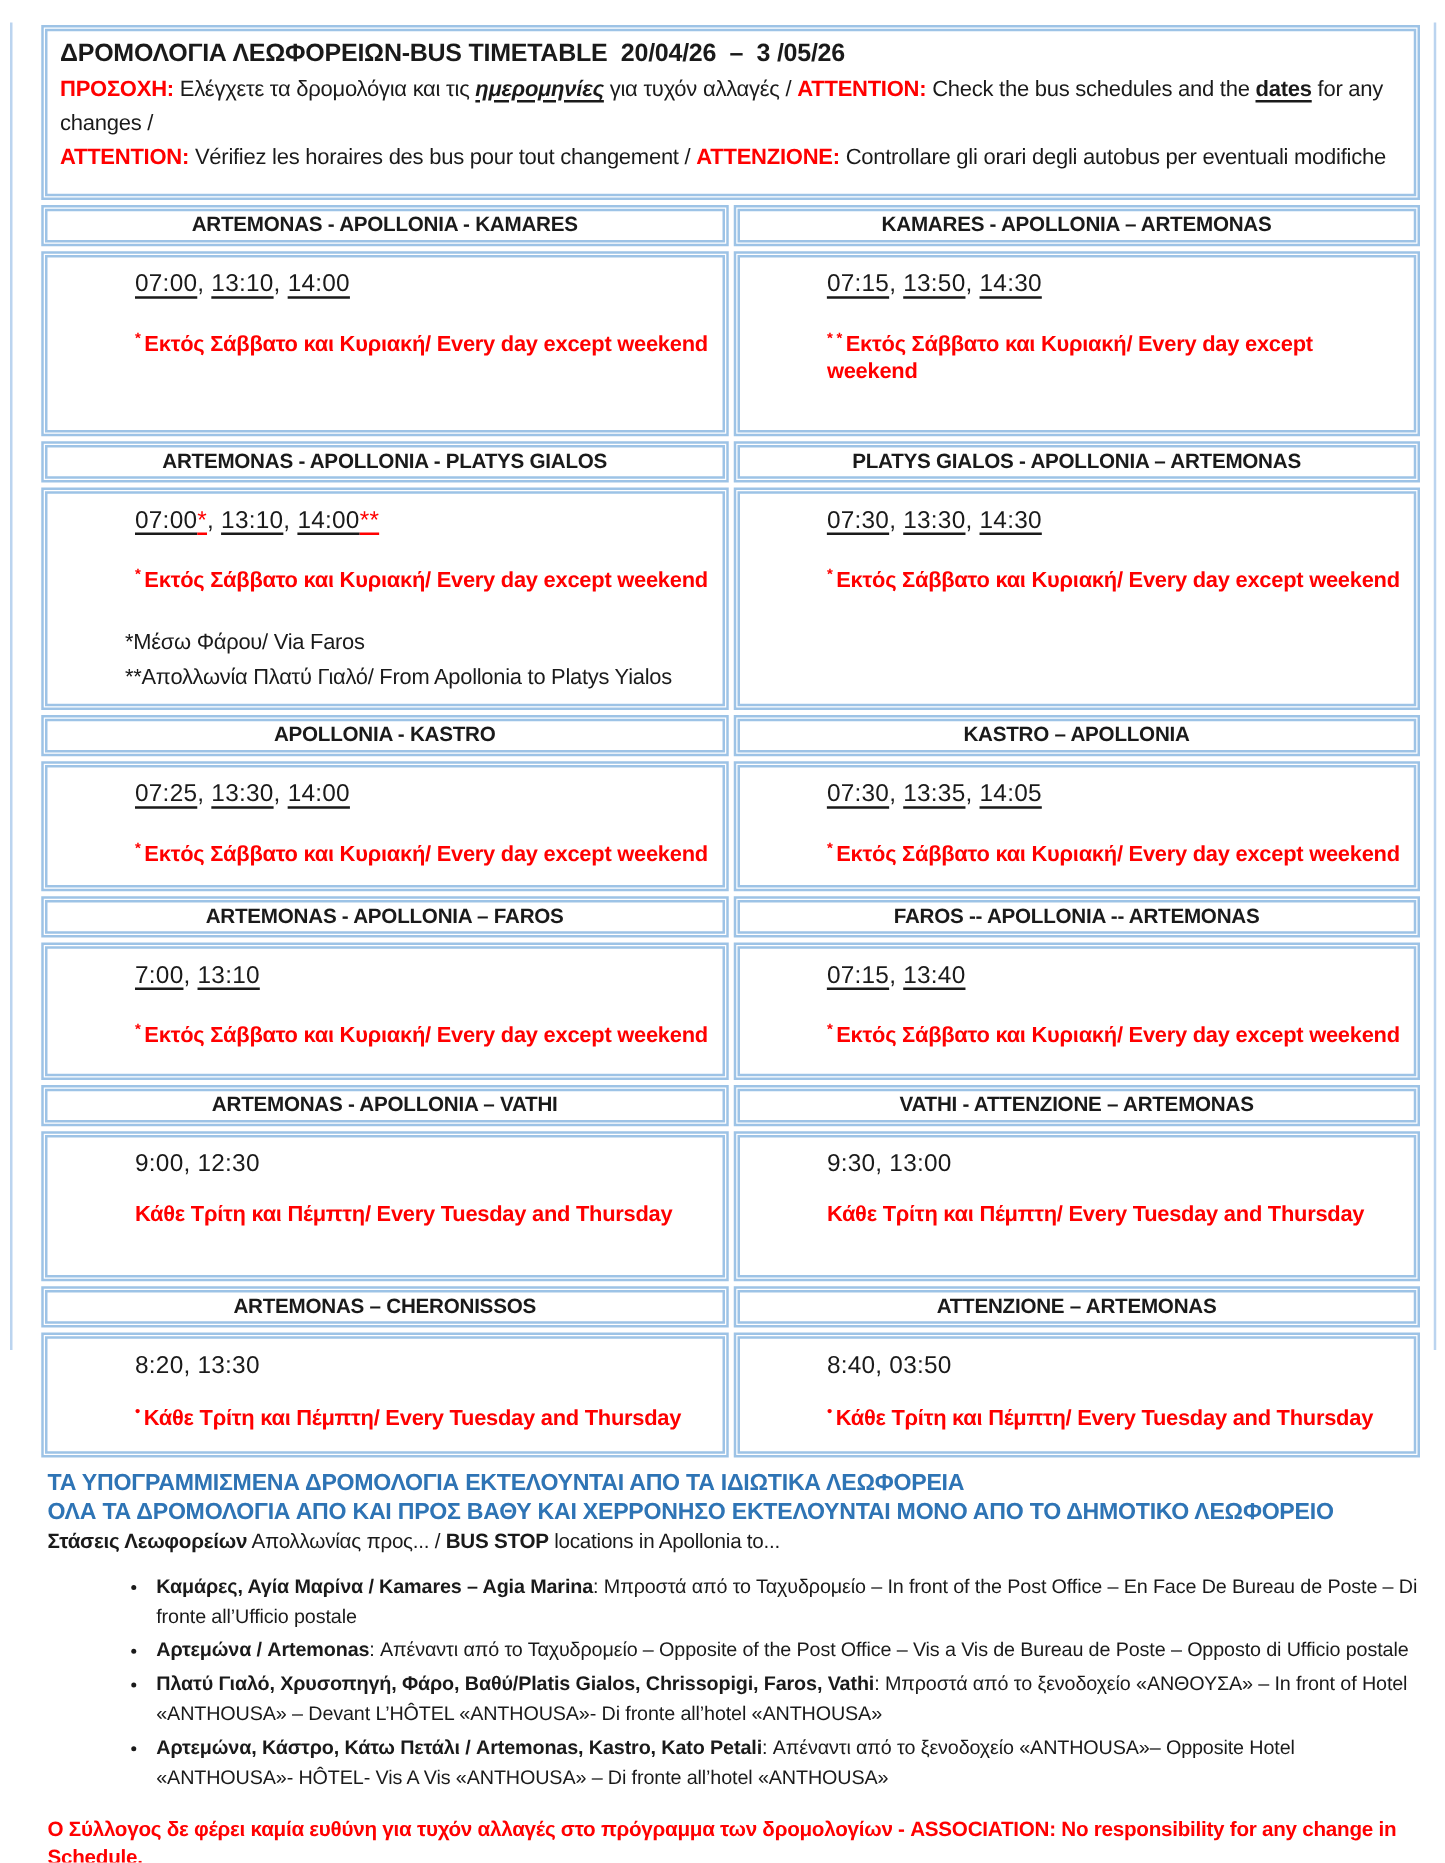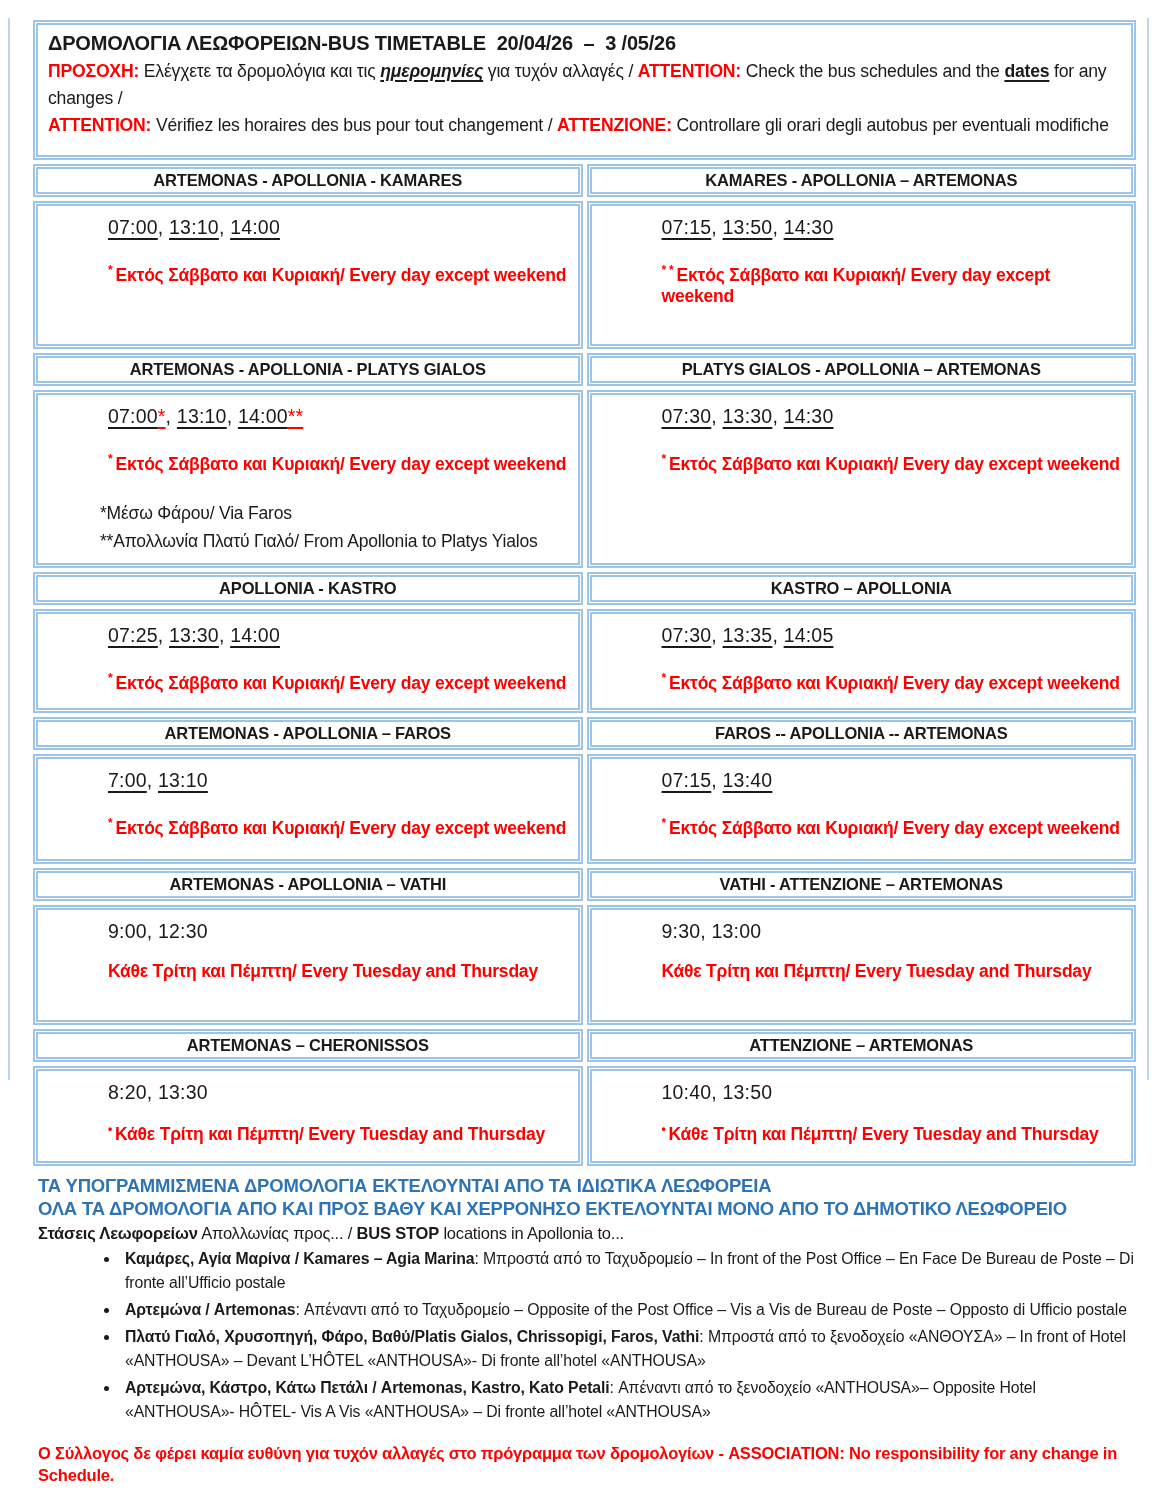--- a/index.html
+++ b/index.html
@@ -47,21 +47,21 @@
   .sec-vathi .note,.sec-cheronissos .note{margin-top:18px}
 
   .b{font-weight:700}
   .i{font-style:italic}
   .u{text-decoration:underline;text-decoration-thickness:1.5px;text-underline-offset:3px}
   .r{color:var(--red)}
 
   .footer{margin-top:8px;padding-left:5px}
   .blue-line{color:var(--accent);font-weight:700;font-size:18.5px;line-height:23px;letter-spacing:-0.2px}
   .stops-intro{font-size:16.5px;line-height:22px;margin-top:2px;letter-spacing:-0.2px}
-  ul.stops{margin:3px 0 0 0;padding-left:82px}
+  ul.stops{margin:14px 0 0 0;padding-left:82px}
   ul.stops li{font-size:15.8px;line-height:24px;margin-bottom:3px;padding-left:5px;letter-spacing:-0.1px}
   .disclaimer{color:var(--red);font-weight:700;font-size:16.5px;line-height:22px;margin-top:18px;letter-spacing:-0.2px}
 
   .logo-wrap{display:flex;justify-content:center;margin-top:6px}
   .logo-wrap svg{display:block}
   .logo-text1{font-family:"Liberation Serif",serif;font-style:italic;font-weight:700}
   .logo-text2{font-family:"Liberation Serif",serif;font-style:italic;font-weight:700}
 </style>
 </head>
 <body>
@@ -202,21 +202,21 @@
             <span class="route-name">ATTENZIONE – ARTEMONAS</span>
           </div>
     </div>
     <div class="row">
       <div class="cell content-cell">
         <div class="times"><span>8:20, 13:30</span></div>
         <div class="note"><sup>•</sup><span>Κάθε Τρίτη και Πέμπτη/ Every Tuesday and Thursday</span></div>
 
       </div>
       <div class="cell content-cell">
-        <div class="times"><span>10:40, 13:50</span></div>
+        <div class="times"><span>8:40, 03:50</span></div>
         <div class="note"><sup>•</sup><span>Κάθε Τρίτη και Πέμπτη/ Every Tuesday and Thursday</span></div>
 
       </div>
     </div>
   </div>
     </div>
 
   <div class="footer">
     <div class="blue-line">ΤΑ ΥΠΟΓΡΑΜΜΙΣΜΕΝΑ ΔΡΟΜΟΛΟΓΙΑ ΕΚΤΕΛΟΥΝΤΑΙ ΑΠΟ ΤΑ ΙΔΙΩΤΙΚΑ ΛΕΩΦΟΡΕΙΑ</div>
     <div class="blue-line">ΟΛΑ ΤΑ ΔΡΟΜΟΛΟΓΙΑ ΑΠΟ ΚΑΙ ΠΡΟΣ ΒΑΘΥ ΚΑΙ ΧΕΡΡΟΝΗΣΟ ΕΚΤΕΛΟΥΝΤΑΙ ΜΟΝΟ ΑΠΟ ΤΟ ΔΗΜΟΤΙΚΟ ΛΕΩΦΟΡΕΙΟ</div>

